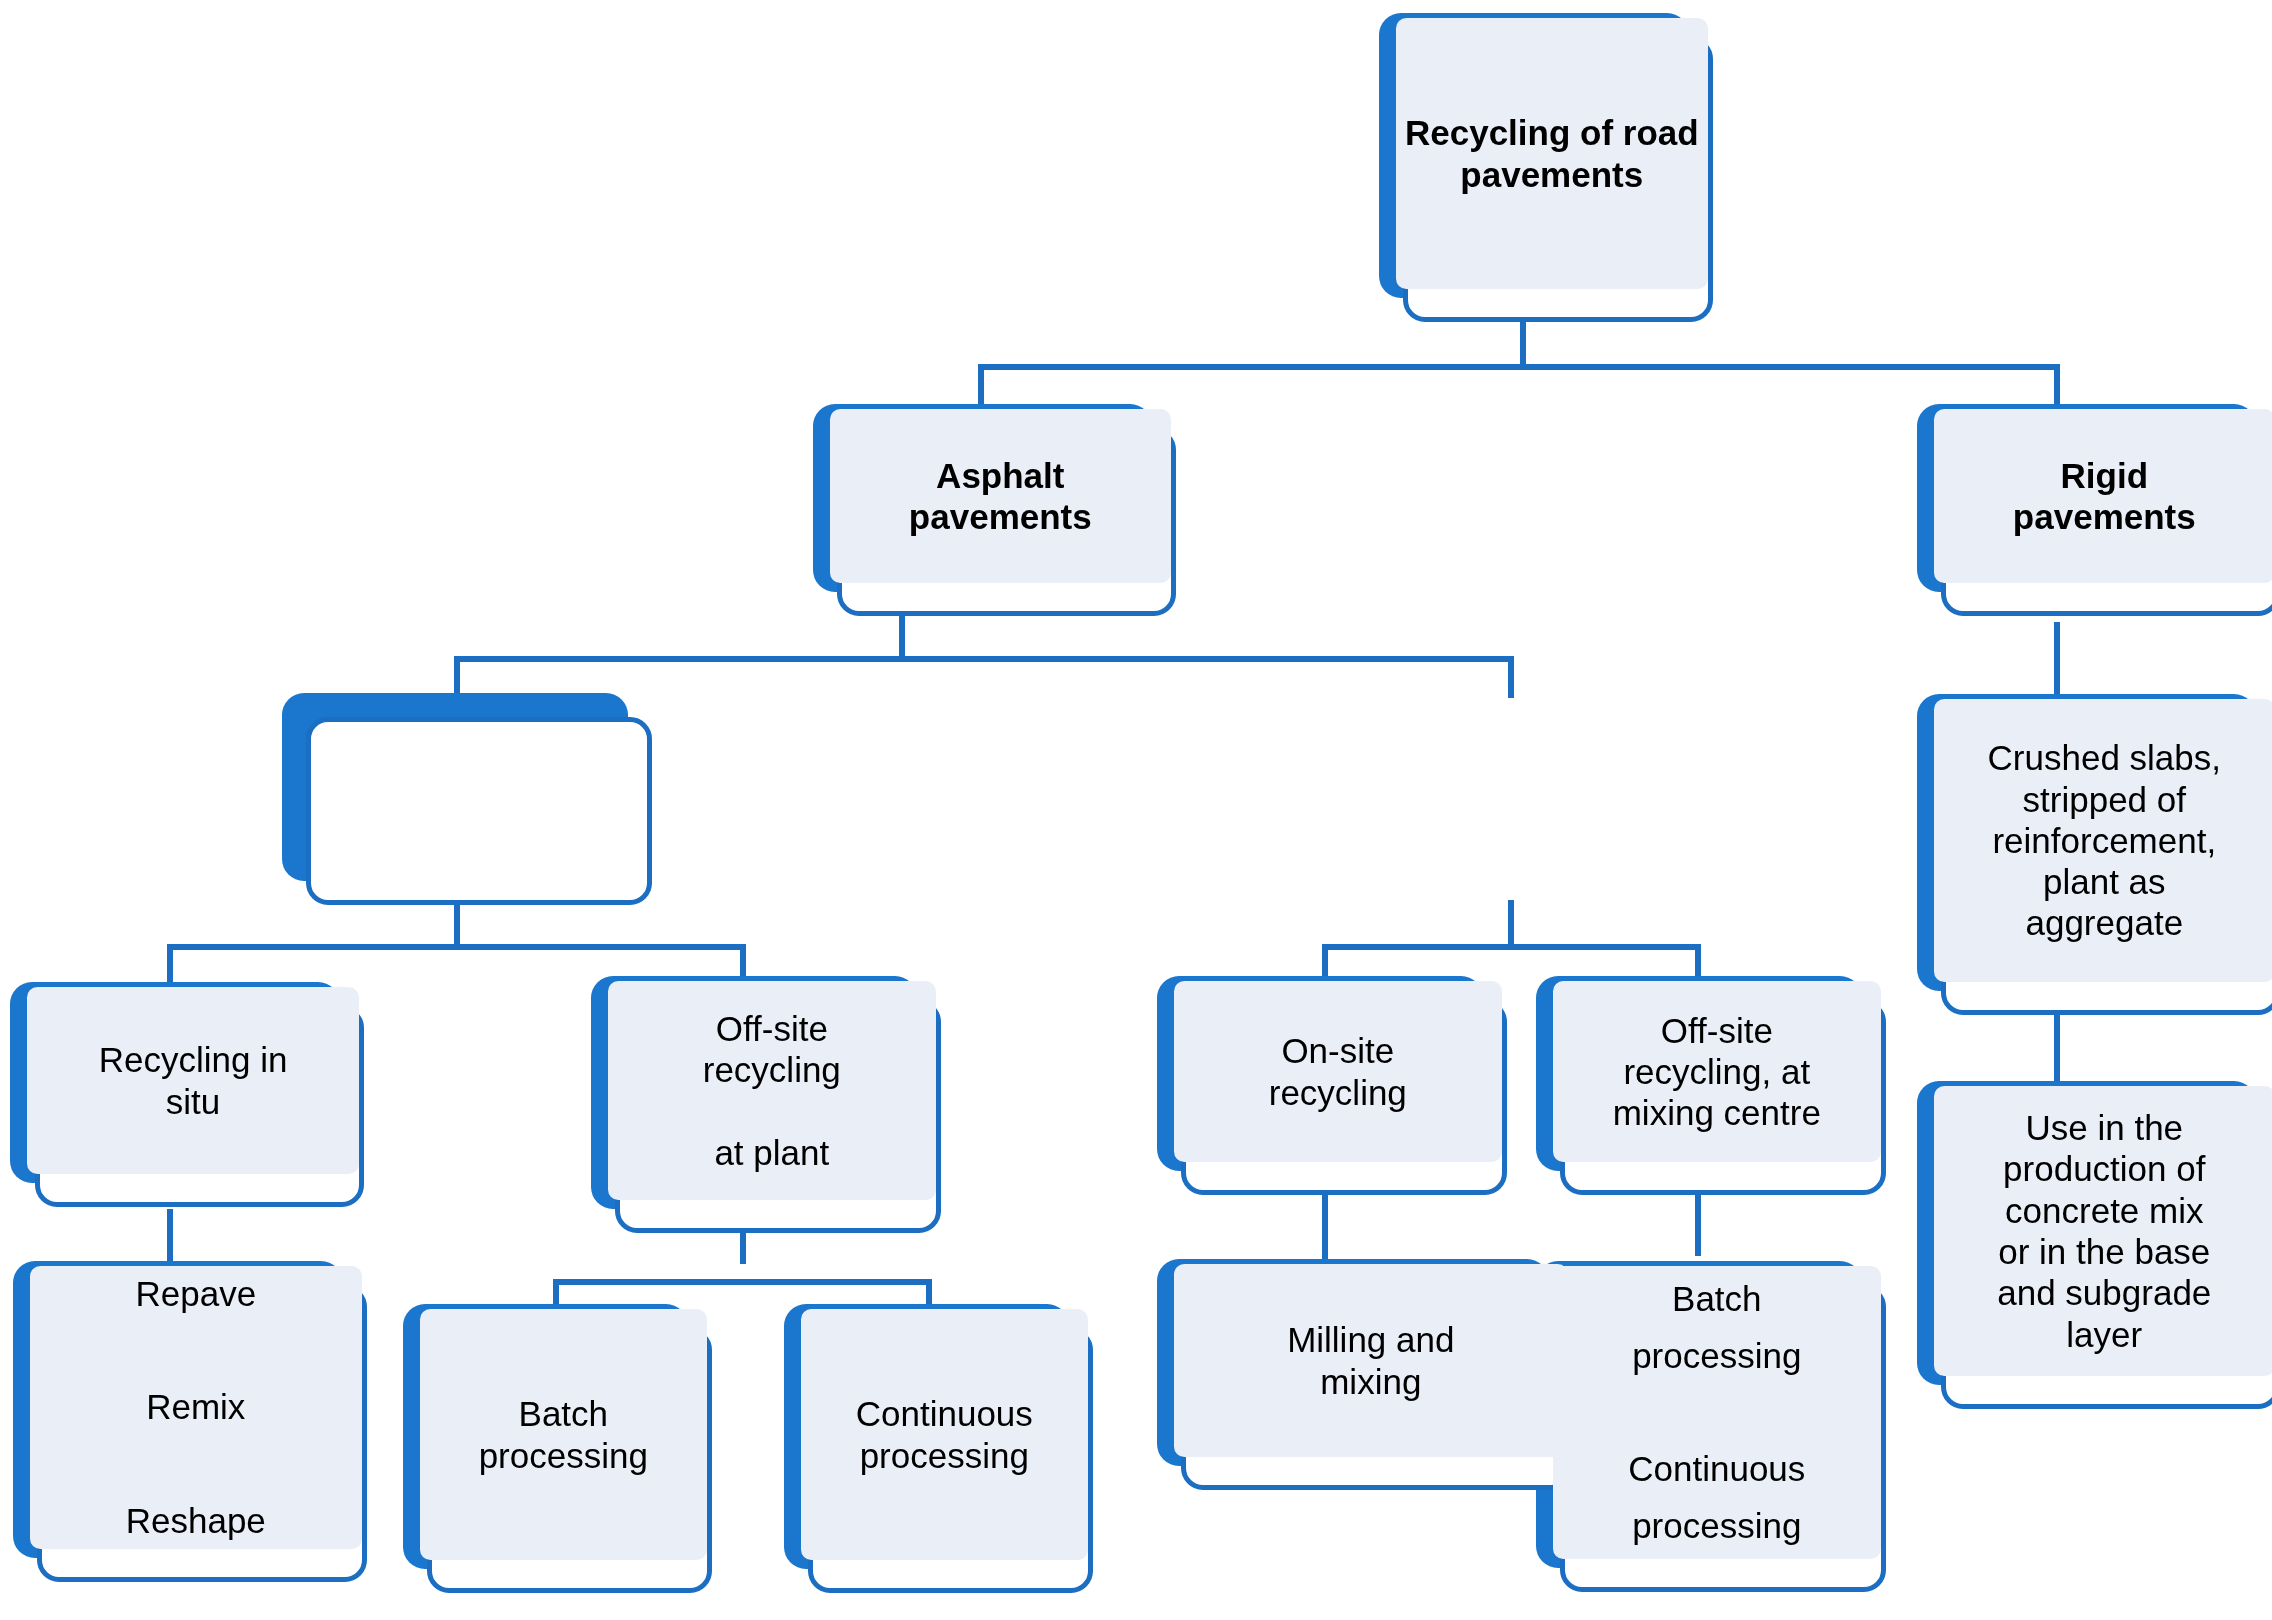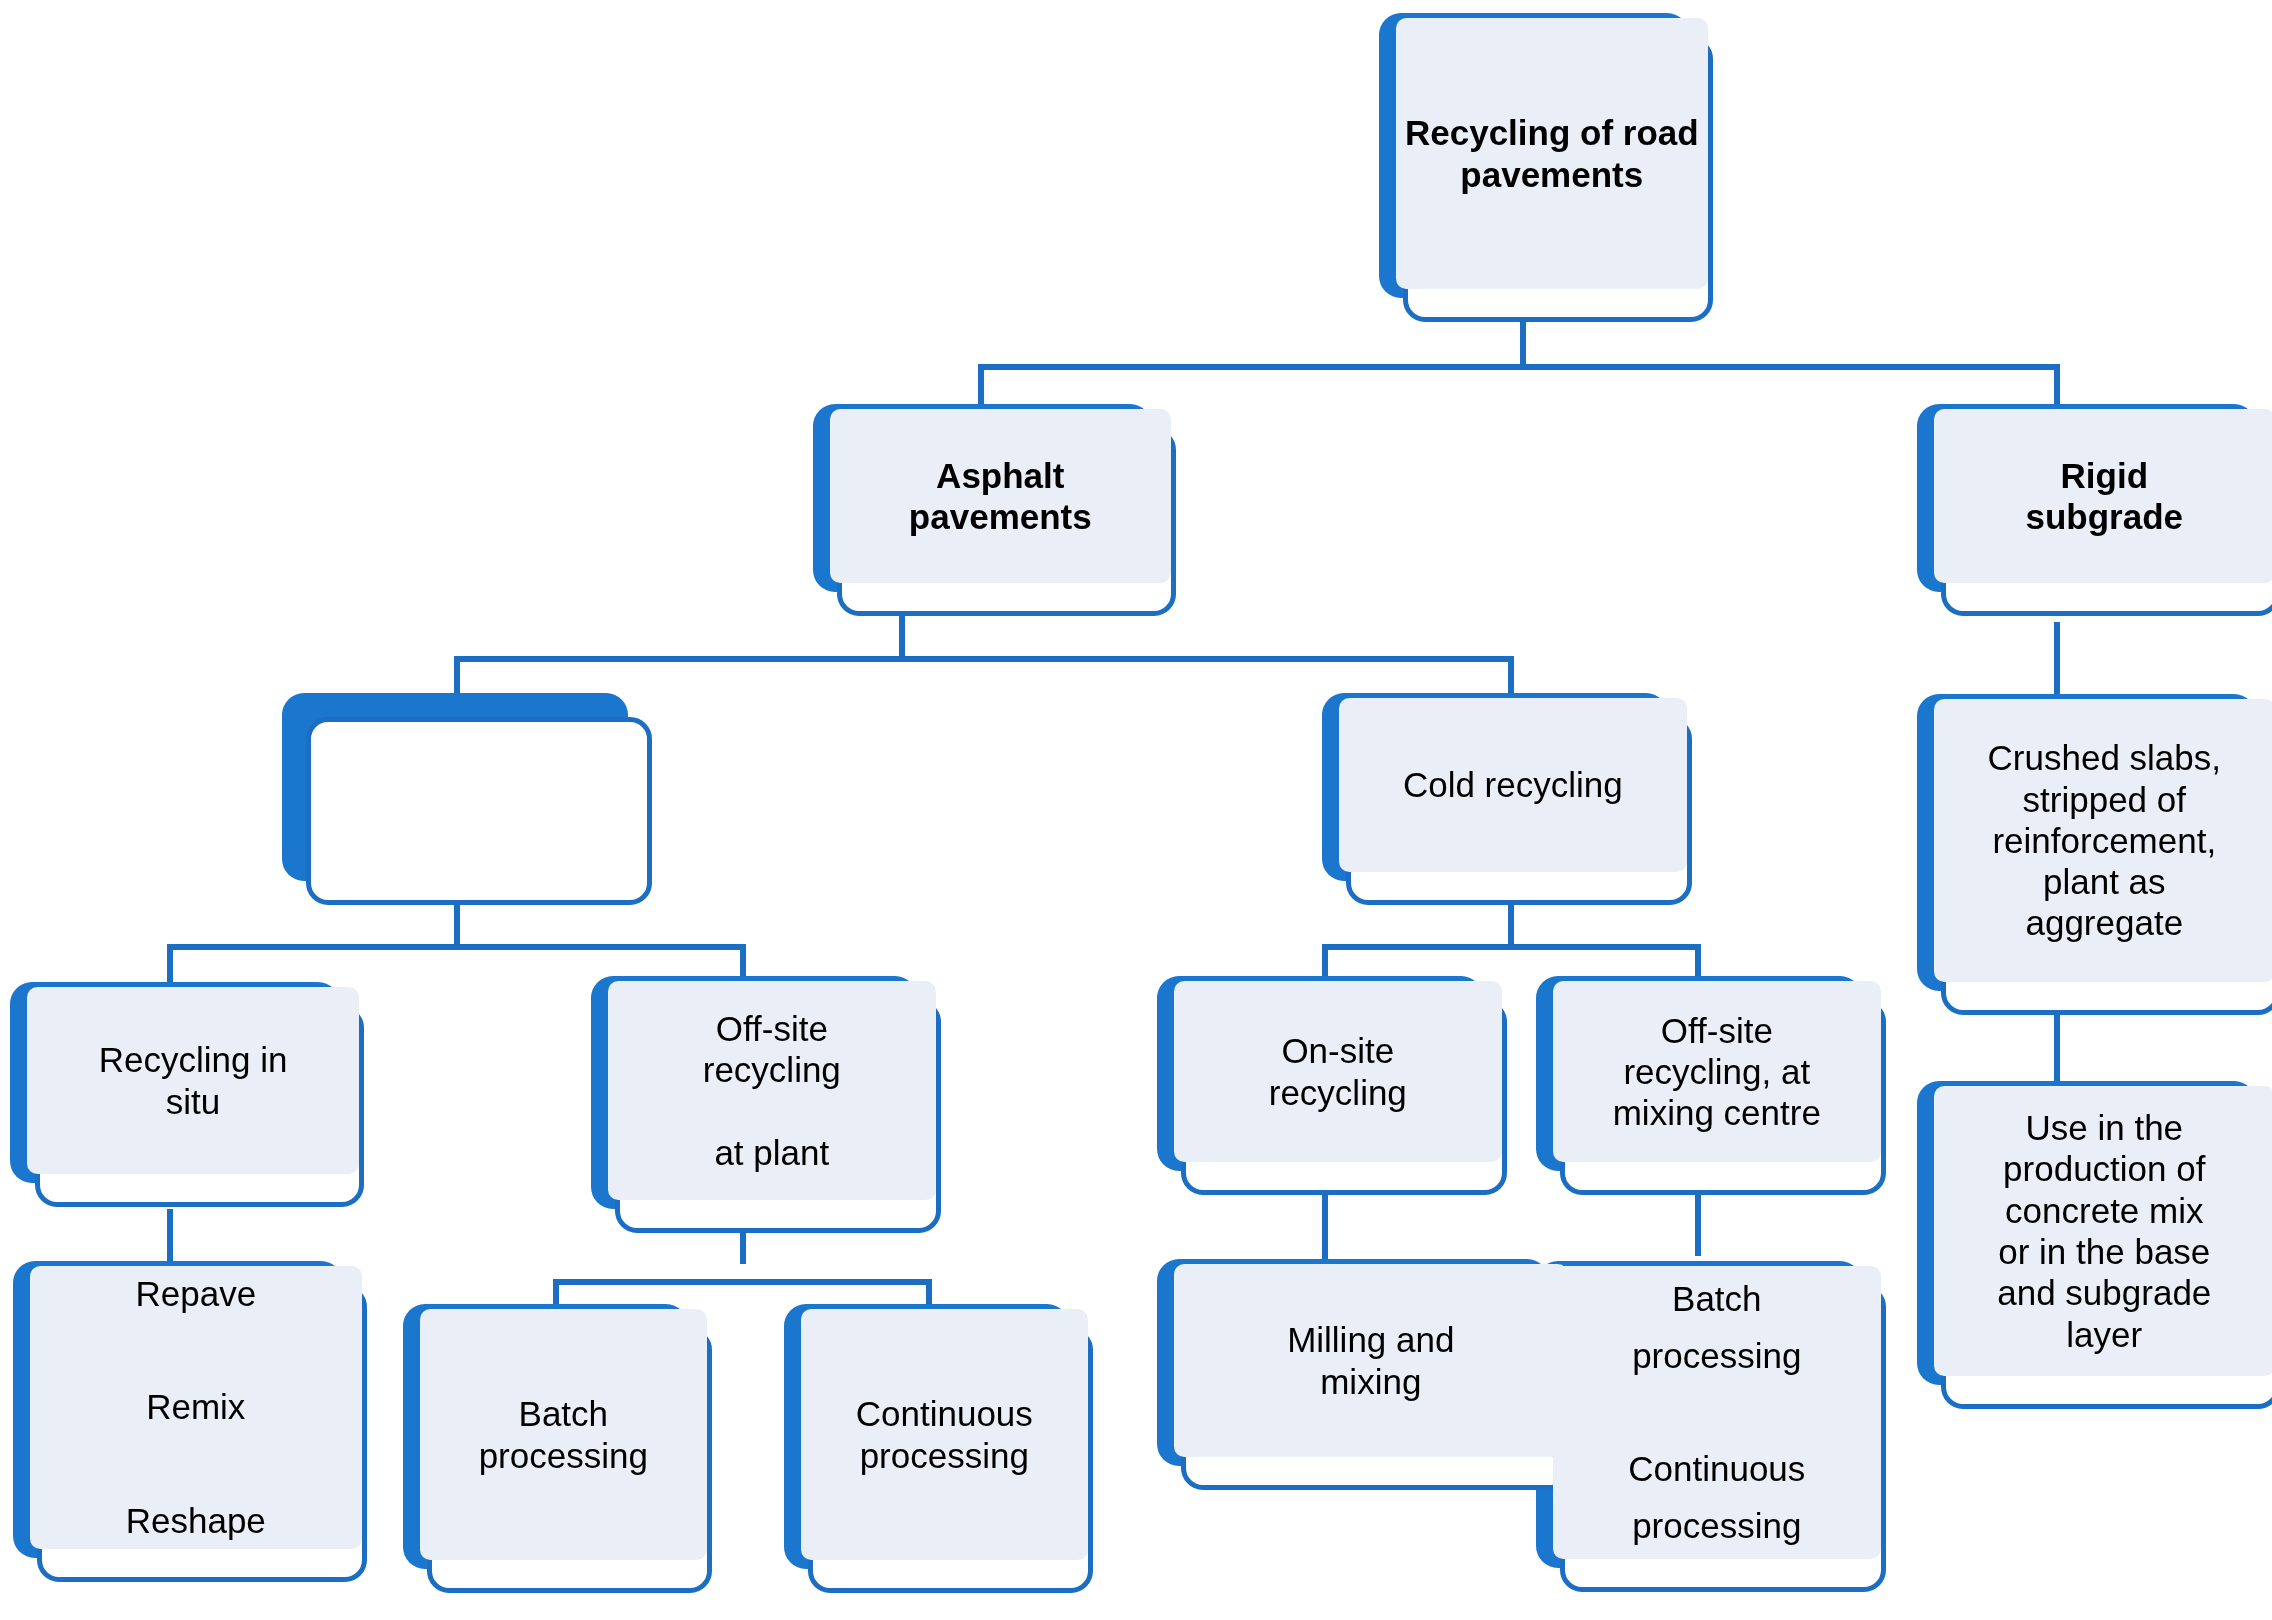--- a/index.html
+++ b/index.html
@@ -144,36 +144,29 @@
       <span class="label">Asphalt
 pavements</span>
     </div>
   </div>
 
   <div class="node bold" style="left:1917px; top:404px; width:363px; height:212px;">
     <div class="back"></div>
     <div class="frame"></div>
     <div class="plate">
       <span class="label">Rigid
-subgrade</span>
+pavements</span>
     </div>
   </div>
 
   <div class="node" style="left:282px; top:693px; width:370px; height:212px;">
     <div class="back"></div>
     <div class="frame"></div>
   </div>
 
-  <div class="node" style="left:1322px; top:693px; width:370px; height:212px;">
-    <div class="back"></div>
-    <div class="frame"></div>
-    <div class="plate">
-      <span class="label">Cold recycling</span>
-    </div>
-  </div>
 
   <div class="node" style="left:1917px; top:694px; width:363px; height:321px;">
     <div class="back"></div>
     <div class="frame"></div>
     <div class="plate">
       <span class="label">Crushed slabs,
 stripped of
 reinforcement,
 plant as
 aggregate</span>

